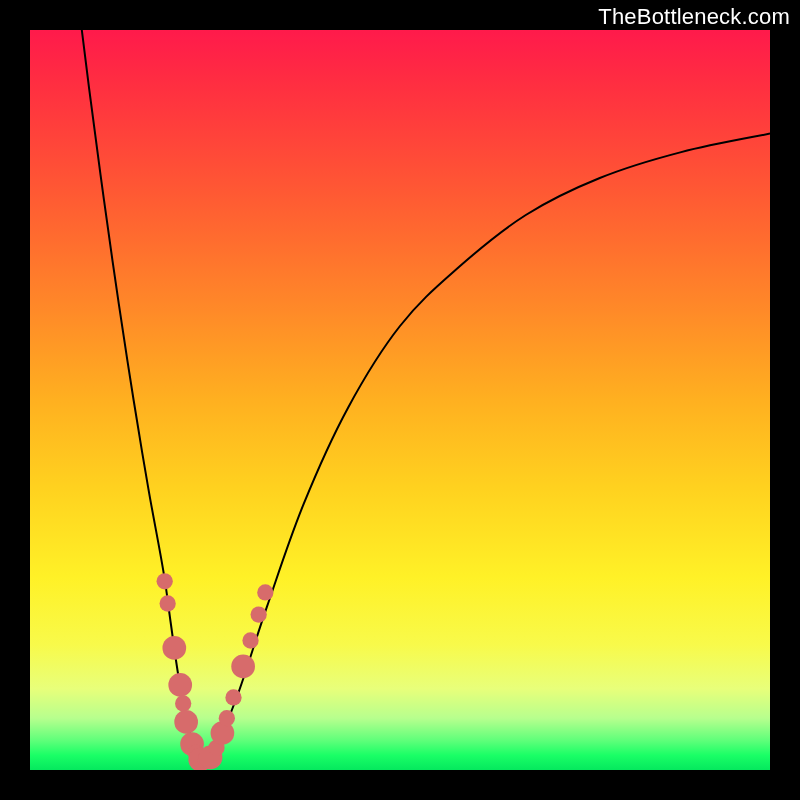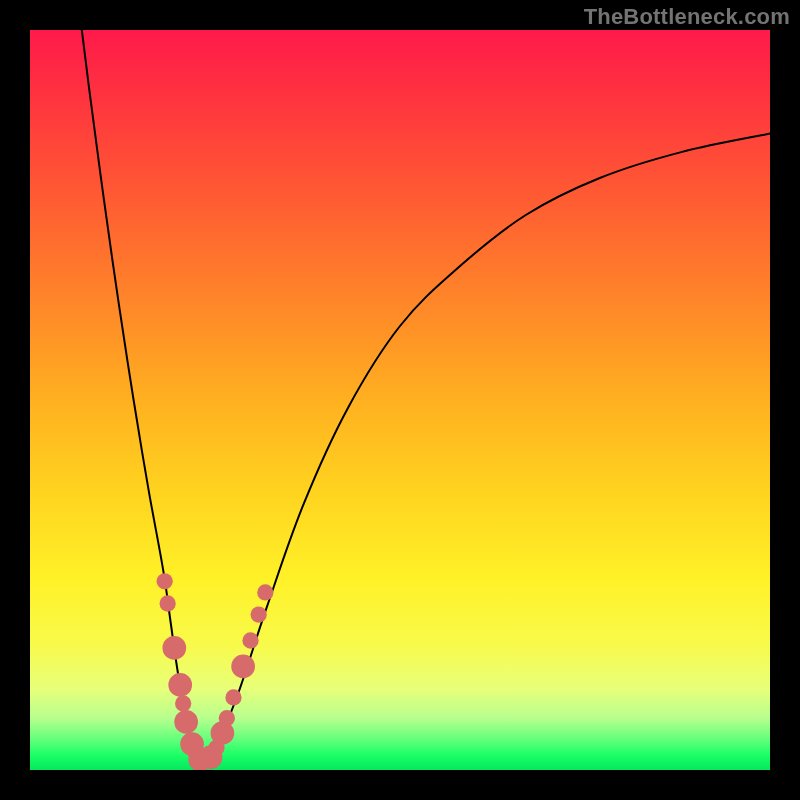--- a/index.html
+++ b/index.html
@@ -14,23 +14,23 @@
   .frame {
     position: relative;
     width: 800px;
     height: 800px;
     background: #000;
   }
   .watermark {
     position: absolute;
     top: 4px;
     right: 10px;
-    color: #737373;
+    color: #ffffff;
     font-size: 22px;
-    font-weight: 700;
+    font-weight: 400;
     letter-spacing: 0.2px;
     z-index: 10;
   }
   .plot-area {
     position: absolute;
     left: 30px;
     top: 30px;
     width: 740px;
     height: 740px;
     overflow: hidden;

